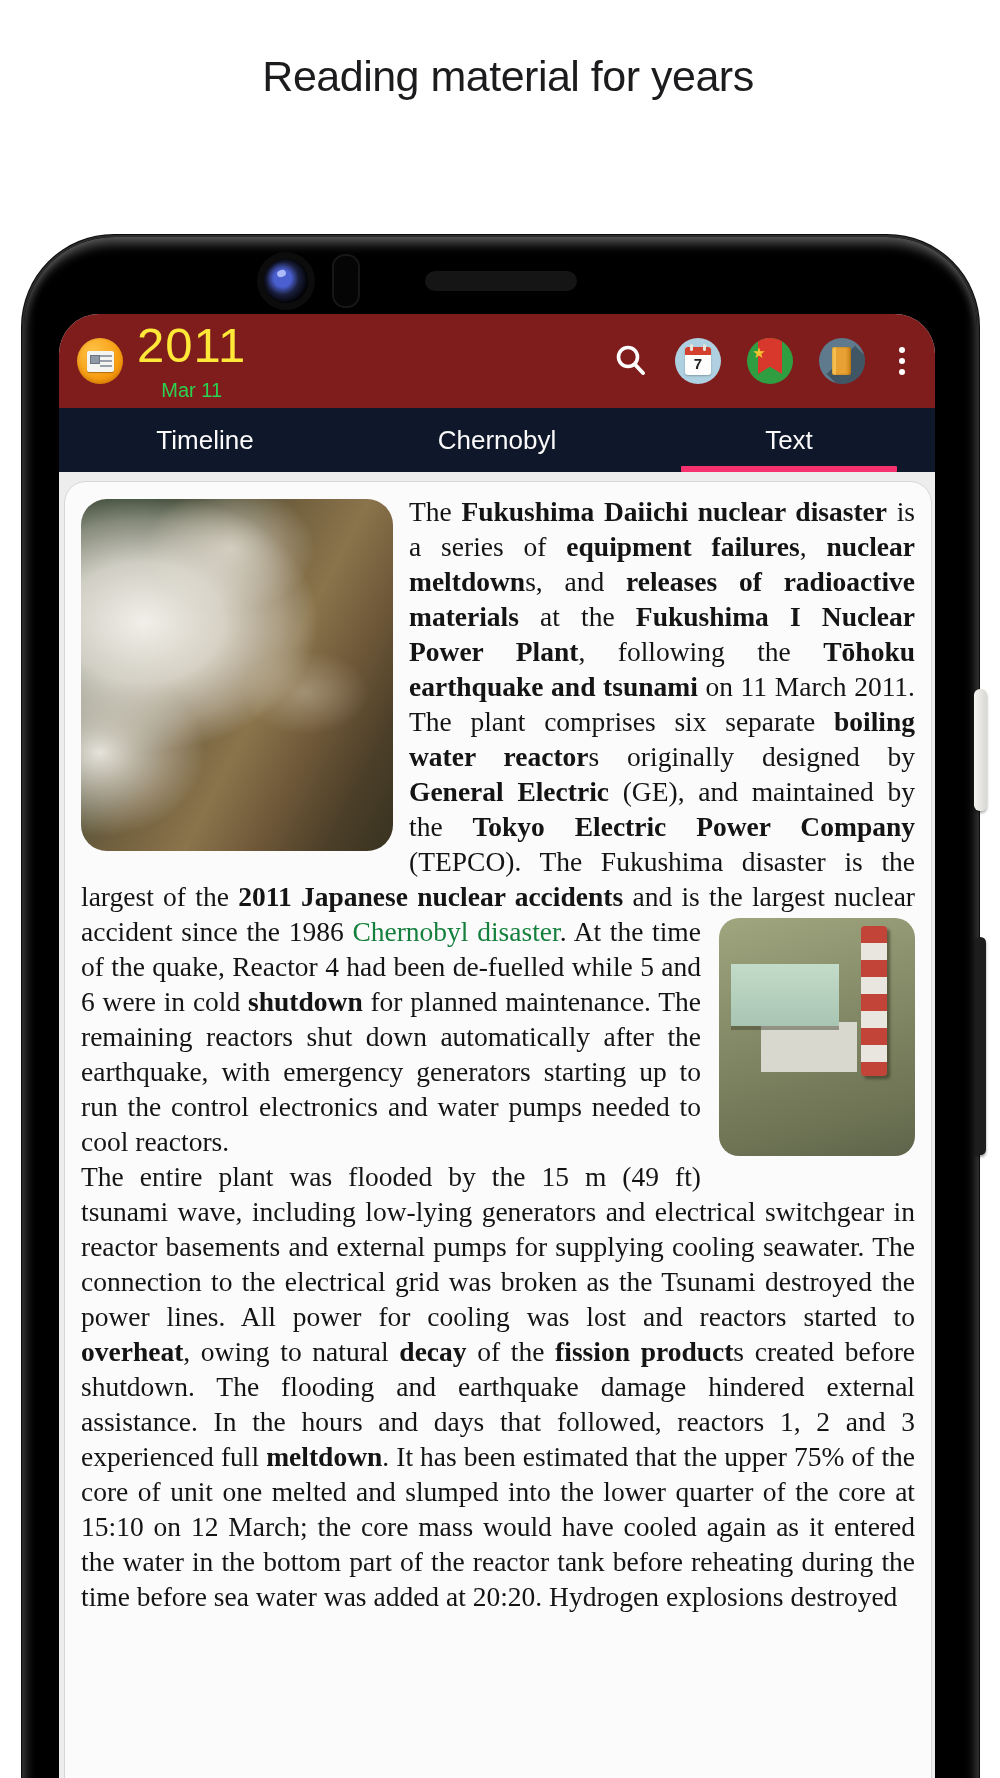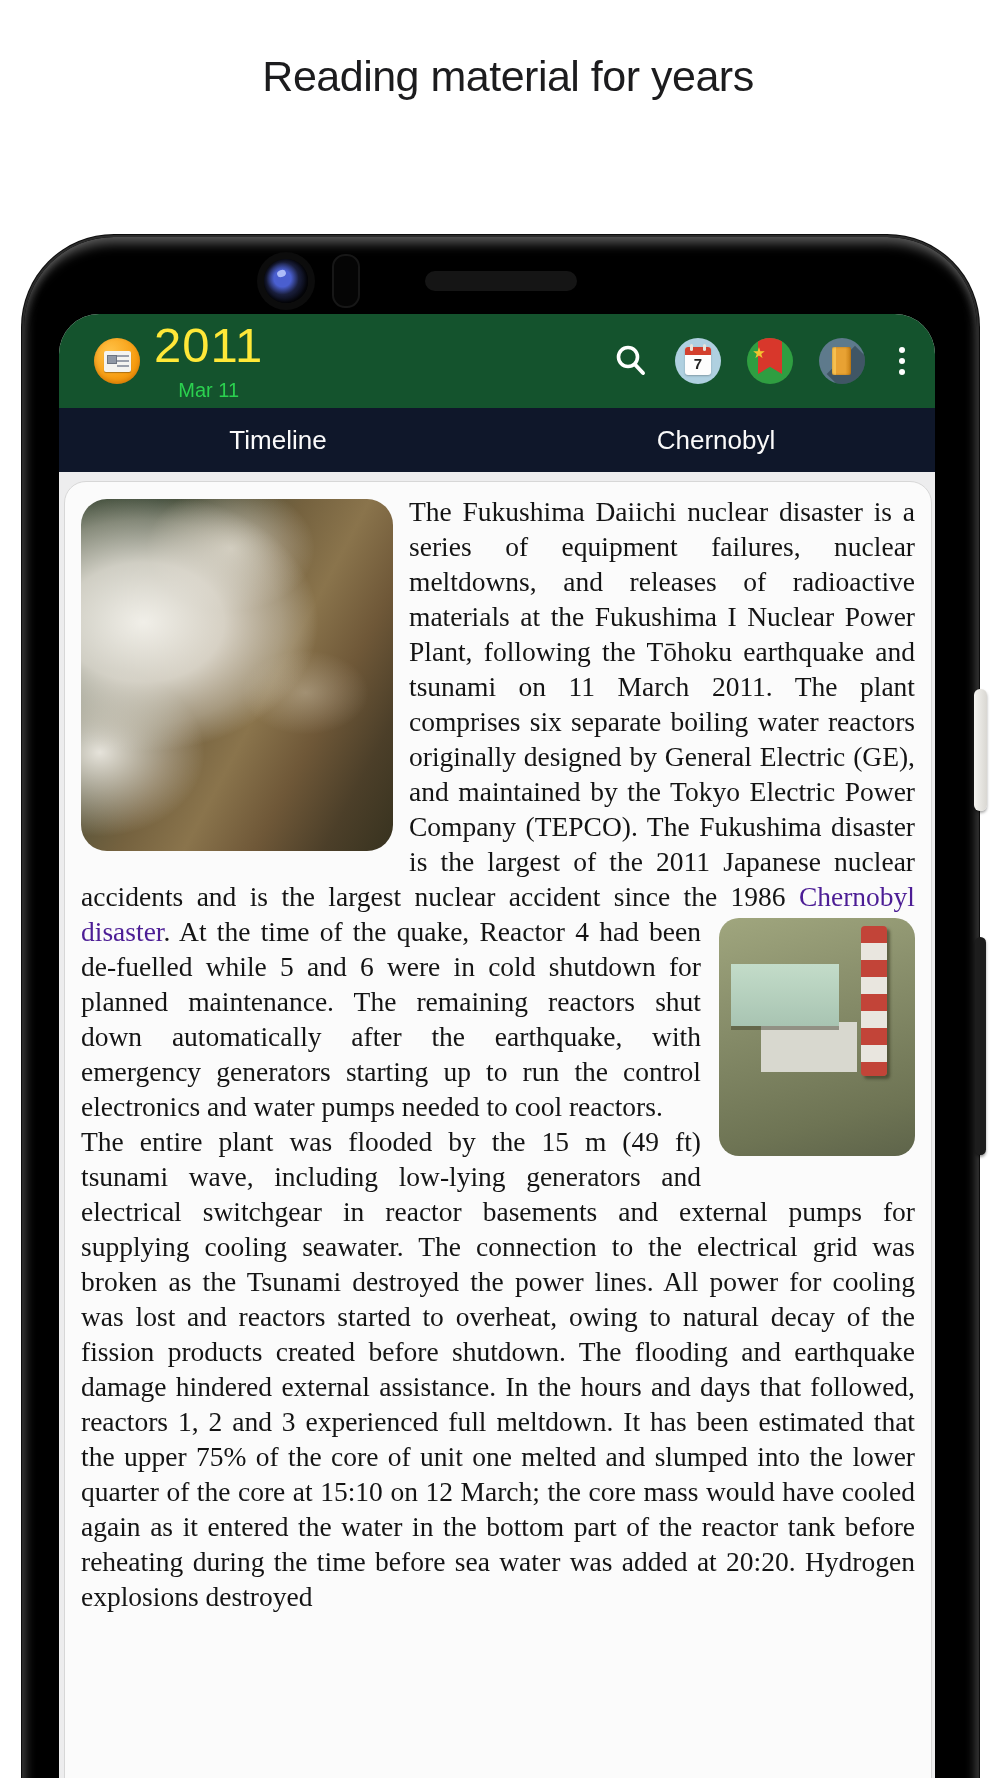--- a/index.html
+++ b/index.html
@@ -30,21 +30,21 @@
   .sensor-pill{position:absolute;left:308px;top:17px;width:24px;height:50px;border-radius:13px;
     background:#050505;border:2px solid #171717}
   .speaker{position:absolute;left:50%;top:34px;transform:translateX(-50%);
     width:152px;height:20px;border-radius:11px;background:#151515}
 
   
   .screen{position:absolute;left:35px;top:77px;width:876px;height:1523px;
     background:#ededee;border-radius:40px 40px 0 0;overflow:hidden}
 
   
-  .app-header{height:94px;background:#14532d;display:flex;align-items:center;padding:0 22px 0 35px;box-sizing:border-box}
+  .app-header{height:94px;background:#7f1d1d;display:flex;align-items:center;padding:0 22px 0 18px;box-sizing:border-box}
   .app-icon{width:46px;height:46px;border-radius:50%;flex:0 0 auto;position:relative;
     background:radial-gradient(circle at 35% 30%,#ffc247,#f79e12 60%,#ef8a00);box-shadow:inset 0 -2px 4px rgba(160,80,0,.4)}
   .news-sheet{position:absolute;left:10px;top:13px;width:27px;height:21px;background:#f4f4f0;border-radius:2px;
     box-shadow:0 1px 1px rgba(0,0,0,.3)}
   .news-photo{position:absolute;left:3px;top:4px;width:8px;height:7px;background:#8f98a5;border:1px solid #6c7480}
   .news-lines{position:absolute;left:13px;right:2px;top:4px;height:14px;
     background:repeating-linear-gradient(180deg,#9aa0ab 0 2px,transparent 2px 5px)}
   .year-block{margin-left:14px;text-align:center}
   .year{font-size:49px;line-height:46px;color:#FFE838;letter-spacing:1px}
   .date{font-size:20px;line-height:21px;color:#2BD14F;margin-top:12px}
@@ -78,22 +78,22 @@
   .tab.active::after{content:"";position:absolute;bottom:0;left:50%;transform:translateX(-50%);
     width:216px;height:6px;background:#F6326E;border-radius:1px}
 
   
   .content{height:1365px;background:#ededee;padding-top:9px;box-sizing:border-box}
   .card{margin:0 3px 0 5px;background:#fbfbfb;border:1px solid #d7d7d7;border-radius:22px;
     min-height:1360px;padding:12px 16px 20px;box-sizing:border-box;overflow:hidden}
   .article{font-family:"Liberation Serif","DejaVu Serif",serif;font-size:27.5px;line-height:35px;
     color:#141414;text-align:justify}
   .article p{margin:0}
-  .article b{font-weight:normal}
-  .lnk{color:#4c1d95}
+  .article b{font-weight:bold}
+  .lnk{color:#15803d}
 
   
   .photo{display:block}
   .photo-left{float:left;width:312px;height:352px;border-radius:26px;margin:5px 16px 6px 0;
     background:
       radial-gradient(ellipse 230px 170px at 20% 35%,rgba(246,244,238,.97) 0,rgba(233,229,220,.85) 35%,rgba(218,213,200,.45) 60%,transparent 76%),
       radial-gradient(ellipse 150px 120px at 6% 72%,rgba(242,239,232,.92) 0,transparent 70%),
       radial-gradient(ellipse 120px 90px at 48% 14%,rgba(236,232,222,.75) 0,transparent 70%),
       radial-gradient(ellipse 90px 60px at 72% 55%,rgba(220,210,190,.4) 0,transparent 70%),
       linear-gradient(118deg,#46523f 0,#3c4836 16%,#55533a 30%,#75623f 45%,#8a744c 58%,#6f5838 72%,#4c3f29 86%,#37321f 100%)}
@@ -159,20 +159,21 @@
           <i></i>
             <i></i>
             <i></i>
         </div>
       </div>
     </div>
 
     <div class="tab-bar">
       <div class="tab">Timeline</div>
       <div class="tab">Chernobyl</div>
+      <div class="tab active">Text</div>
     </div>
 
     <div class="content">
       <div class="card">
         <div class="article">
           <span class="photo photo-left"></span>
           <p>The <b>Fukushima Daiichi nuclear disaster</b> is a series of <b>equipment failures</b>, <b>nuclear meltdown</b>s, and <b>releases of radioactive materials</b> at the <b>Fukushima I Nuclear Power Plant</b>, following the <b>Tōhoku earthquake and tsunami</b> on 11 March 2011. The plant comprises six separate <b>boiling water reactor</b>s originally designed by <b>General Electric</b> (GE), and maintained by the <b>Tokyo Electric Power Company</b> (TEPCO). The Fukushima disaster is the largest of the <b>2011 Japanese nuclear accidents</b> and is the largest nuclear accident since the 1986 <span class="lnk">Chernobyl disaster</span>. At the <span class="photo photo-right"></span>time of the quake, Reactor 4 had been de-fuelled while 5 and 6 were in cold <b>shutdown</b> for planned maintenance. The remaining reactors shut down automatically after the earthquake, with emergency generators starting up to run the control electronics and water pumps needed to cool reactors.</p>
           <p>The entire plant was flooded by the 15 m (49 ft) tsunami wave, including low-lying generators and electrical switchgear in reactor basements and external pumps for supplying cooling seawater. The connection to the electrical grid was broken as the Tsunami destroyed the power lines. All power for cooling was lost and reactors started to <b>overheat</b>, owing to natural <b>decay</b> of the <b>fission product</b>s created before shutdown. The flooding and earthquake damage hindered external assistance. In the hours and days that followed, reactors 1, 2 and 3 experienced full <b>meltdown</b>. It has been estimated that the upper 75% of the core of unit one melted and slumped into the lower quarter of the core at 15:10 on 12 March; the core mass would have cooled again as it entered the water in the bottom part of the reactor tank before reheating during the time before sea water was added at 20:20. Hydrogen explosions destroyed</p>
         </div>
       </div>

